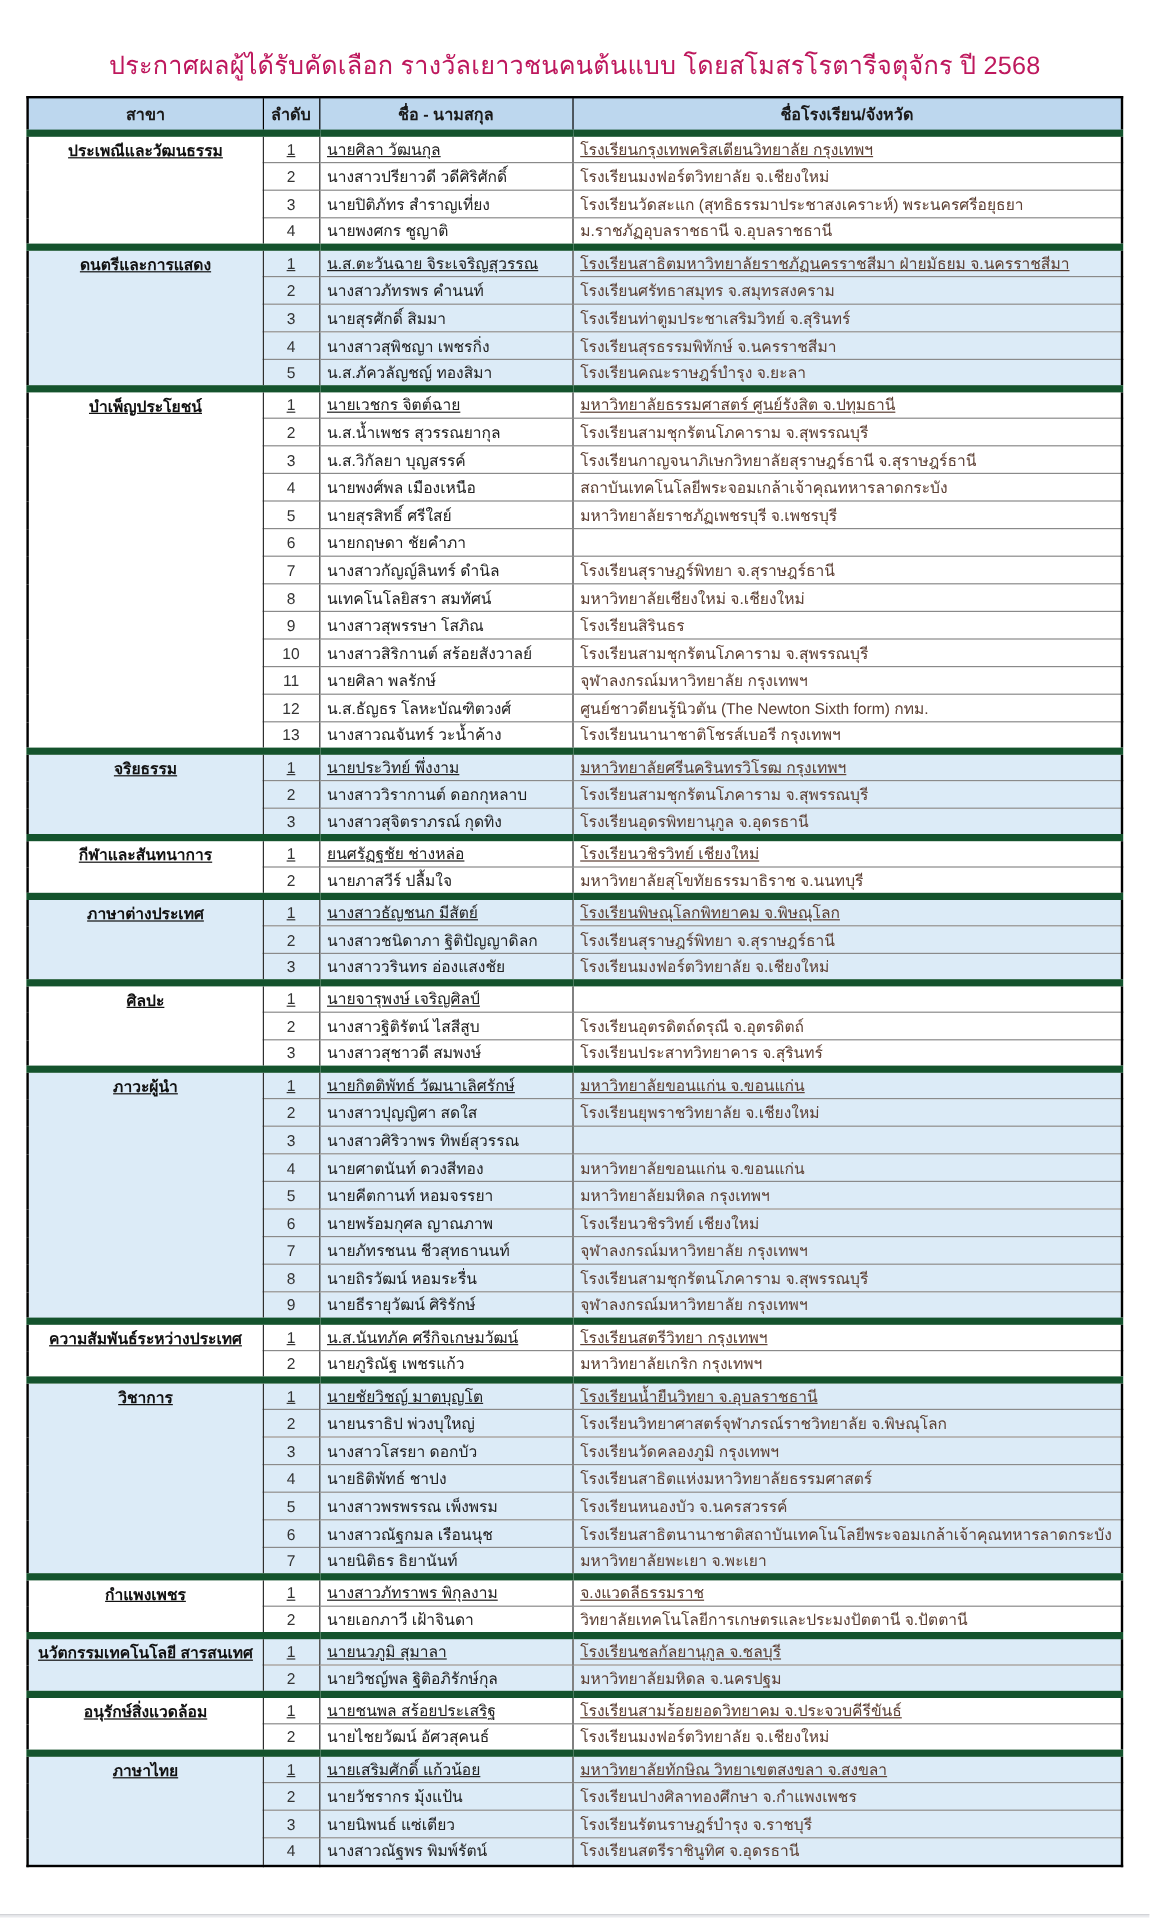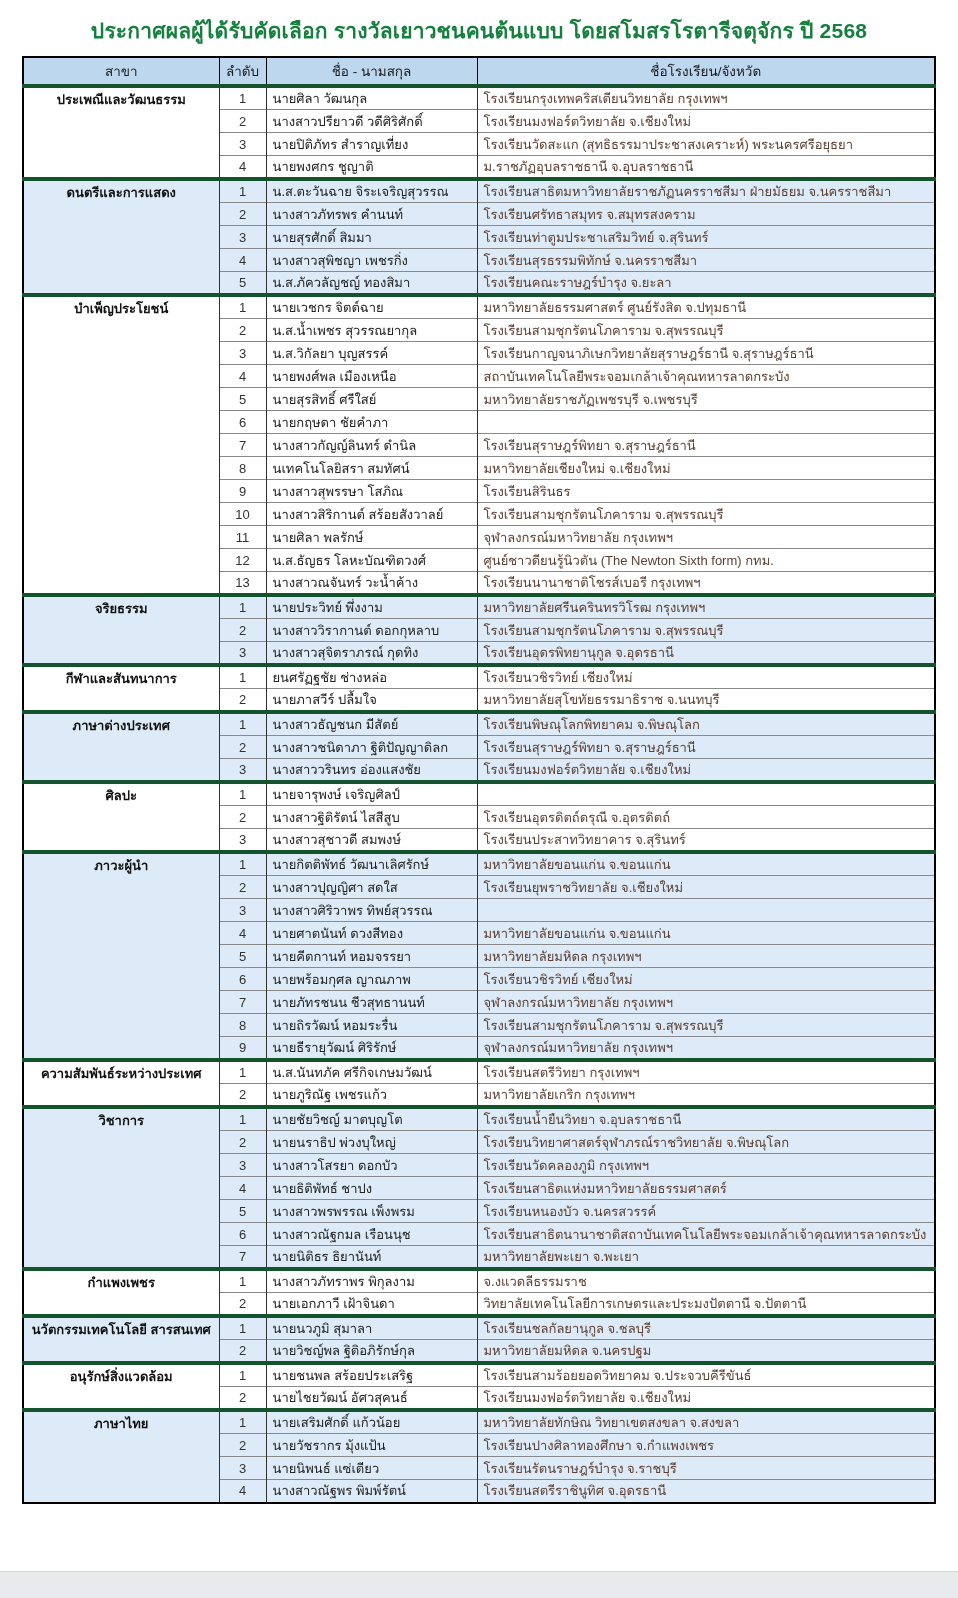--- a/index.html
+++ b/index.html
@@ -7,61 +7,62 @@
     width: 958px; height: 1598px;
     background: #ffffff;
     font-family: "Liberation Sans", sans-serif;
     position: relative;
     overflow: hidden;
   }
   .page { width: 958px; height: 1598px; position: relative; }
   .page-title {
     text-align: center;
     font-size: 21px;
-    font-weight: 700;
-    color: #15803d;
+    font-weight: 400;
+    color: #be185d;
     padding-top: 14px;
     padding-bottom: 9px;
     letter-spacing: 0.2px;
+    margin-top: 24px;
   }
   table.results {
     width: 912px;
     margin: 0 auto;
     border-collapse: collapse;
     table-layout: fixed;
     border: 2px solid #000000;
   }
   col.c-category { width: 196px; }
   col.c-no       { width: 47px;  }
   col.c-name     { width: 211px; }
   col.c-school   { width: 458px; }
   th {
     background: #bdd7ee;
     border: 1px solid #000000;
     font-size: 13.5px;
-    font-weight: 400;
+    font-weight: 700;
     color: #1a1a1a;
     height: 27px;
     padding: 2px 4px;
     text-align: center;
   }
   td {
     border-left: 1px solid #2f2f2f;
     border-right: 1px solid #2f2f2f;
     border-top: 1px solid #8a8a8a;
     height: 23px;
     padding: 0 6px;
     font-size: 13px;
     color: #1f1f1f;
     white-space: nowrap;
     overflow: hidden;
     background: #ffffff;
     vertical-align: middle;
   }
-  tr.section-start td { border-top: 4px solid #14532d; }
+  tr.section-start td { border-top: 6px solid #14532d; text-decoration: underline; }
   tr.shaded td { background: #dcebf7; }
   td.category {
     font-weight: 700;
     text-align: center;
     vertical-align: top;
     padding-top: 3px;
     white-space: normal;
     line-height: 1.45;
     color: #111111;
   }

